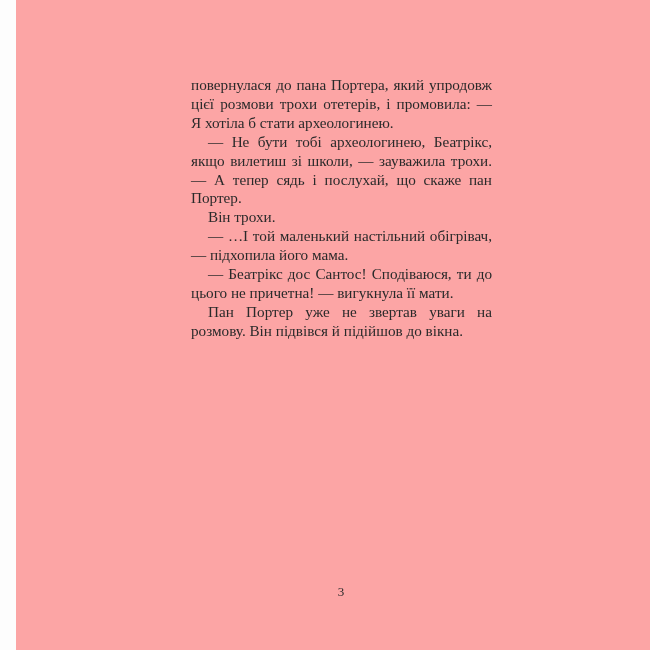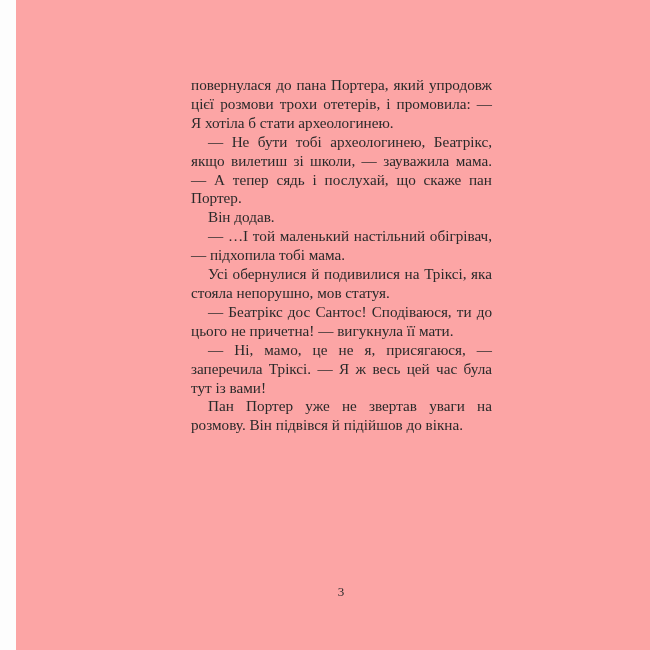--- a/index.html
+++ b/index.html
@@ -39,22 +39,20 @@
     font-size: 13px;
     color: #2a2a2a;
   }
 </style>
 </head>
 <body>
 
 <div class="page">
   <div class="text-block">
     <p class="para no-indent">повернулася до пана Портера, який упродовж цієї розмови трохи отетерів, і промовила: — Я хотіла б стати археологинею.</p>
-    <p class="para">— Не бути тобі археологинею, Беатрікс, якщо вилетиш зі школи, — зауважила мама. — А тепер сядь і послухай, що скаже пан Портер.</p>
-    <p class="para">Він додав.</p>
-    <p class="para">— …І той маленький настільний обігрівач, — підхопила тобі мама.</p>
-    <p class="para">Усі обернулися й подивилися на Тріксі, яка стояла непорушно, мов статуя.</p>
+    <p class="para">— Не бути тобі археологинею, Беатрікс, якщо вилетиш зі школи, — зауважила трохи. — А тепер сядь і послухай, що скаже пан Портер.</p>
+    <p class="para">Він трохи.</p>
+    <p class="para">— …І той маленький настільний обігрівач, — підхопила його мама.</p>
     <p class="para">— Беатрікс дос Сантос! Сподіваюся, ти до цього не причетна! — вигукнула її мати.</p>
-    <p class="para">— Ні, мамо, це не я, присягаюся, — заперечила Тріксі. — Я ж весь цей час була тут із вами!</p>
     <p class="para">Пан Портер уже не звертав уваги на розмову. Він підвівся й підійшов до вікна.</p>
   </div>
   <div class="page-number">3</div>
 </div>
 
 </body></html>

